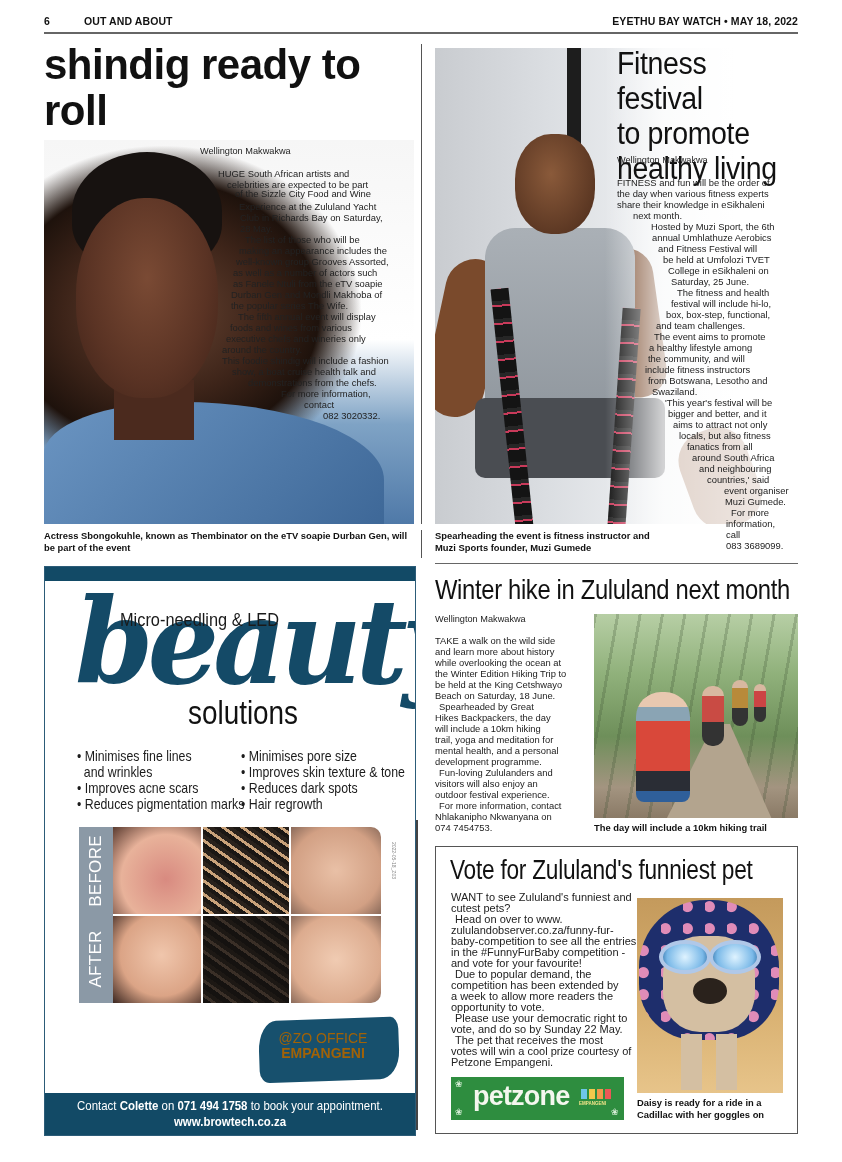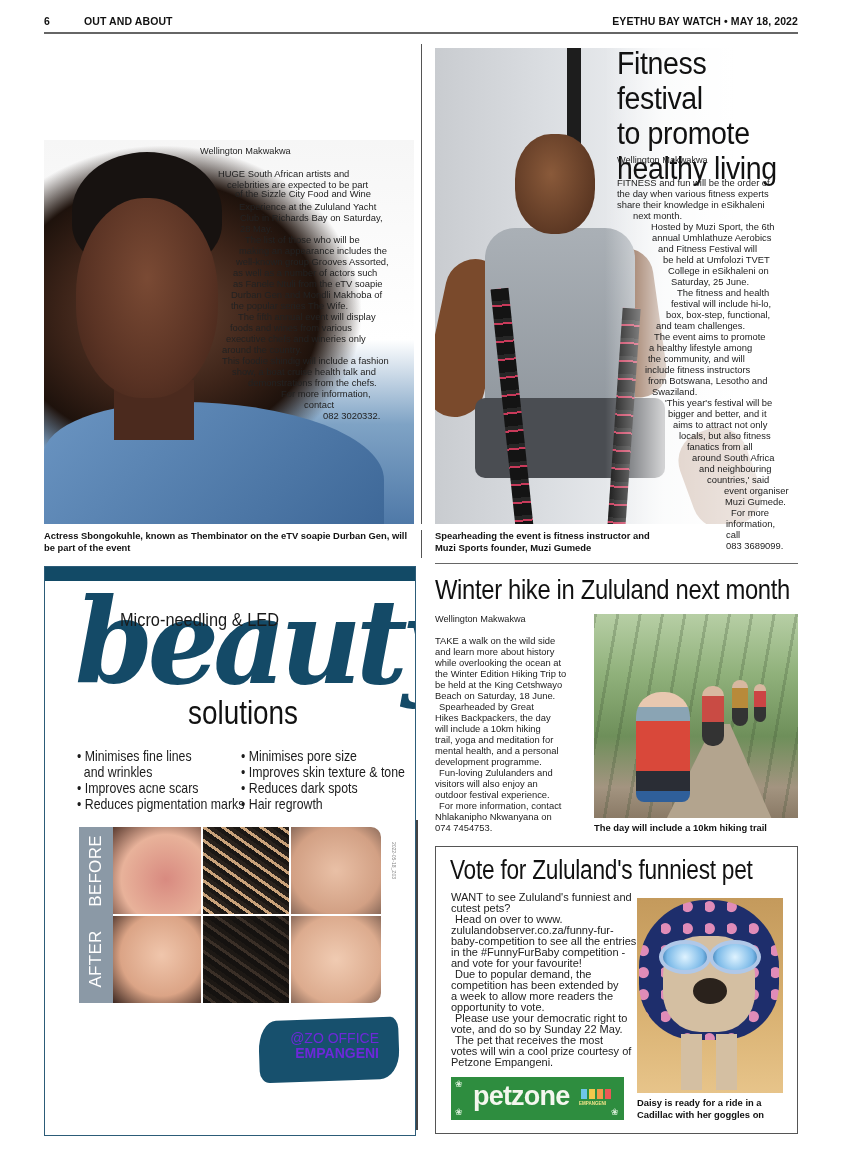--- a/index.html
+++ b/index.html
@@ -47,21 +47,21 @@
   .ad .beauty { position: absolute; left: 30px; top: 10px; font-family: "DejaVu Serif", serif; font-style: italic; font-weight: bold; font-size: 118px; line-height: 130px; color: #144a67; letter-spacing: -6px; transform: scaleX(0.95); transform-origin: left top; }
   .ad .solutions { position: absolute; left: 143px; top: 126px; font-size: 34px; color: #111; transform: scaleX(0.82); transform-origin: left top; white-space: nowrap; }
   .ad .bul { position: absolute; font-size: 14.5px; line-height: 16.5px; color: #1b1b1b; transform: scaleX(0.85); transform-origin: left top; white-space: nowrap; }
   .ad .ba { position: absolute; left: 34px; top: 260px; width: 302px; height: 176px; border-radius: 0 10px 10px 0; overflow: hidden; }
   .ad .ba .lbl { position: absolute; left: 0; width: 34px; height: 88px; background: #8b99a6; color: #fff; font-size: 17px; display: flex; align-items: center; justify-content: center; }
   .ad .ba .lbl span { transform: rotate(-90deg); white-space: nowrap; display: block; letter-spacing: 0.3px; }
   .ad .ba .cell { position: absolute; height: 87px; }
   .ad .side-note { position: absolute; left: 352px; top: 275px; font-size: 5px; color: #888; transform: rotate(90deg); transform-origin: left top; white-space: nowrap; }
   .ad .browtech { position: absolute; left: 20px; top: 462px; font-family: "DejaVu Serif", serif; font-style: italic; font-size: 38px; color: #222; letter-spacing: 1px; white-space: nowrap; }
   .ad .splash { position: absolute; left: 214px; top: 452px; width: 140px; height: 62px; background: #17506d; border-radius: 18px 8px 20px 10px / 30px 12px 28px 12px; transform: rotate(-2deg); }
-  .ad .zo { position: absolute; left: 244px; top: 464px; font-size: 14px; line-height: 15px; color: #6d28d9; text-align: right; width: 90px; }
+  .ad .zo { position: absolute; left: 233px; top: 464px; font-size: 14px; line-height: 15px; color: #a16207; text-align: center; width: 90px; }
   .ad .zo b { display: block; font-size: 14px; }
   .ad .bottombar { position: absolute; left: 0; bottom: 0; width: 100%; height: 42px; background: #124a66; color: #fff; text-align: center; font-size: 13px; line-height: 16px; padding-top: 5px; }
   .ad .bottombar .row1 { transform: scaleX(0.88); white-space: nowrap; }
   .ad .bottombar b { font-weight: bold; }
 
   
   .h3 { left: 435px; top: 574px; font-size: 28px; line-height: 32px; letter-spacing: -0.4px; color: #111; white-space: nowrap; transform: scaleX(0.85); transform-origin: left top; }
   .photo3 { left: 594px; top: 614px; width: 204px; height: 204px; background: linear-gradient(180deg, #b7cfa5 0%, #8fb07a 30%, #6e8f5a 60%, #a39480 85%, #8a7a66 100%); overflow: hidden; }
   .photo3 .trees { position: absolute; inset: 0; background: repeating-linear-gradient(100deg, rgba(60,80,50,0.25) 0 3px, transparent 3px 22px); }
   .photo3 .path { position: absolute; left: 70px; top: 110px; width: 110px; height: 100px; background: #b3a48e; clip-path: polygon(45% 0, 60% 0, 100% 100%, 0 100%); }
@@ -103,20 +103,21 @@
 <div class="abs hrule" style="left:435px;top:563px;width:363px;"></div>
 <div class="abs vrule" style="left:416px;top:820px;height:310px;background:#444;width:2px;"></div>
 
 <div class="abs photo1" title="Portrait of actress Sbongokuhle">
   <div class="shirt"></div>
   <div class="neck"></div>
   <div class="hair"></div>
   <div class="face"></div>
 </div>
 <div class="abs h1">
+  <div>shindig ready to roll</div>
 </div>
 <div class="abs byline s1-by">Wellington Makwakwa</div>
 <div class="s1-text">
   <p class="abs" style="left:218px;top:168px">HUGE South African artists and</p>
   <p class="abs" style="left:227px;top:179px">celebrities are expected to be part</p>
   <p class="abs" style="left:235px;top:188px">of the Sizzle City Food and Wine</p>
   <p class="abs" style="left:239px;top:201px">Experience at the Zululand Yacht</p>
   <p class="abs" style="left:240px;top:212px">Club in Richards Bay on Saturday,</p>
   <p class="abs" style="left:240px;top:223px">28 May.</p>
   <p class="abs" style="left:245px;top:234px">The list of those who will be</p>
@@ -224,20 +225,26 @@
     <div class="cell" style="left:124px;top:89px;width:86px;background:repeating-linear-gradient(35deg,#151210 0 5px,#3a2f27 5px 8px,#1d1814 8px 12px);"></div>
     <div class="cell" style="left:212px;top:89px;width:90px;background:radial-gradient(ellipse at 50% 50%, #f0cbb2, #dcab8e 70%, #8a6a5a);"></div>
   </div>
   <div class="side-note">2022-05-18_Z03</div>
 
   <div class="splash"></div>
   <div class="zo">
     <span>@ZO OFFICE</span>
     <b>EMPANGENI</b>
   </div>
+  <div class="bottombar">
+    <div class="row1">
+      <span>Contact </span><b>Colette</b><span> on </span><b>071 494 1758</b><span> to book your appointment.</span>
+    </div>
+    <div style="font-weight:bold;transform:scaleX(0.88)">www.browtech.co.za</div>
+  </div>
 </div>
 
 <div class="abs h3">Winter hike in Zululand next month</div>
 <div class="abs byline" style="left:435px;top:614px">Wellington Makwakwa</div>
 <div class="abs photo3" title="Hikers on a forest trail">
   <div class="trees"></div>
   <div class="path"></div>
   <div class="hiker4"></div>
   <div class="hiker3"></div>
   <div class="hiker2"></div>

